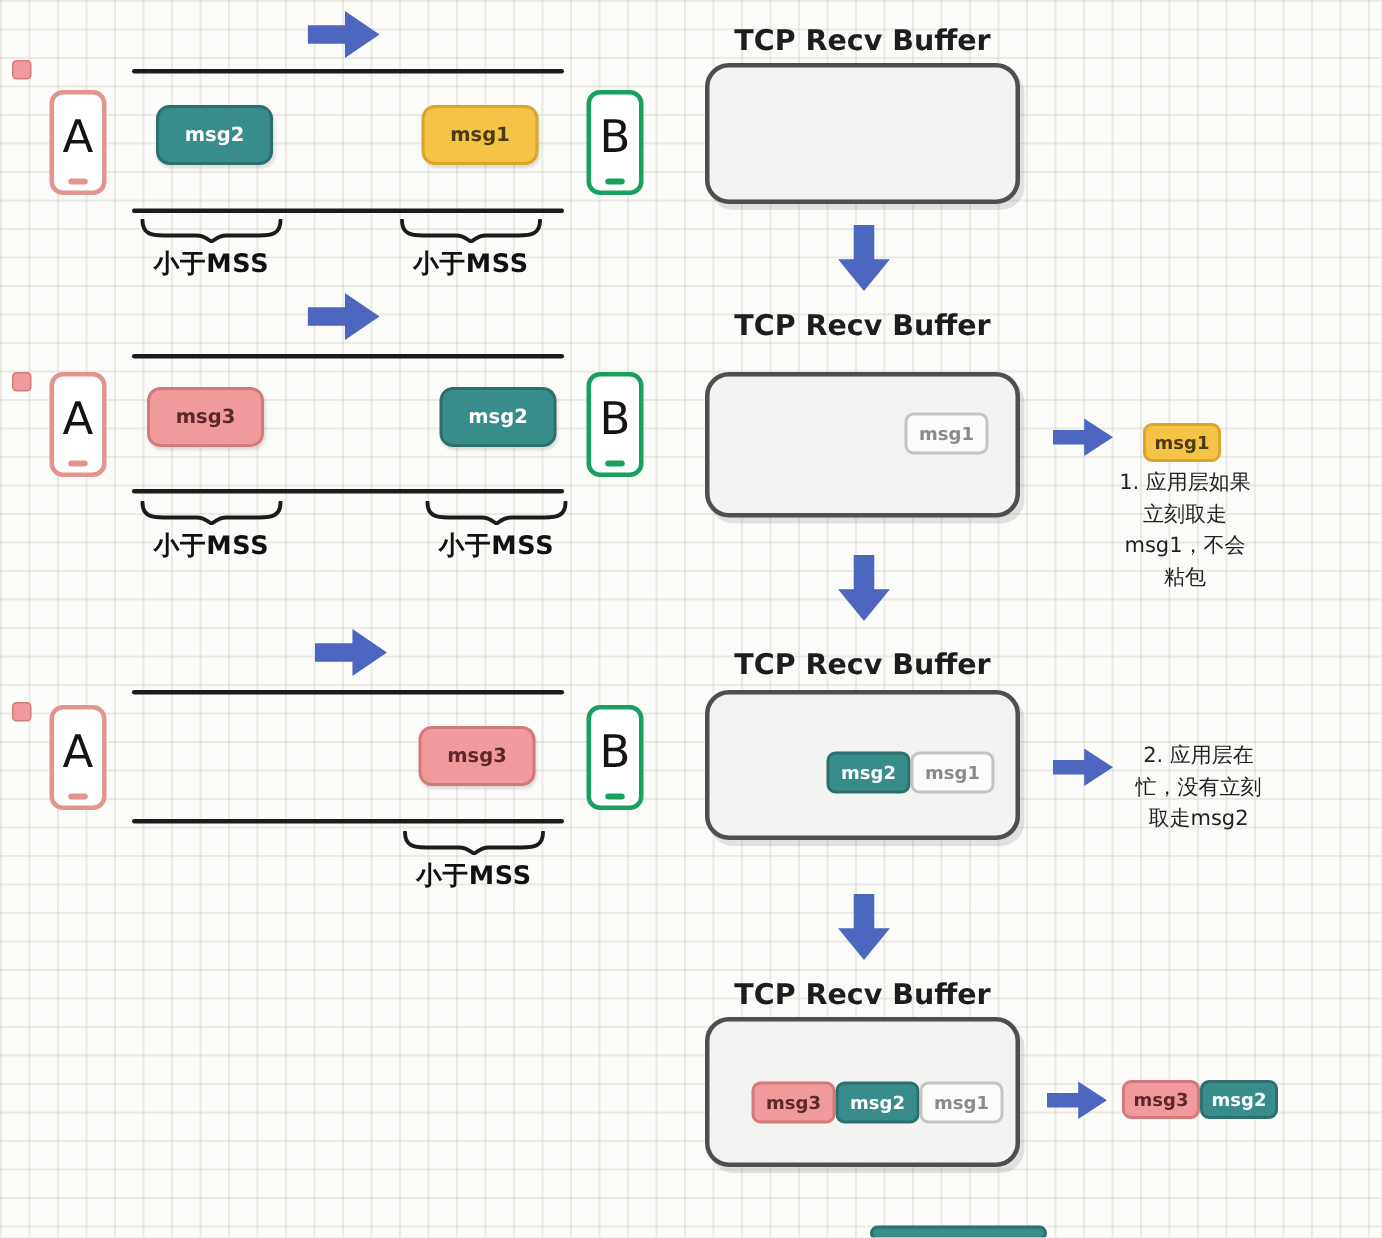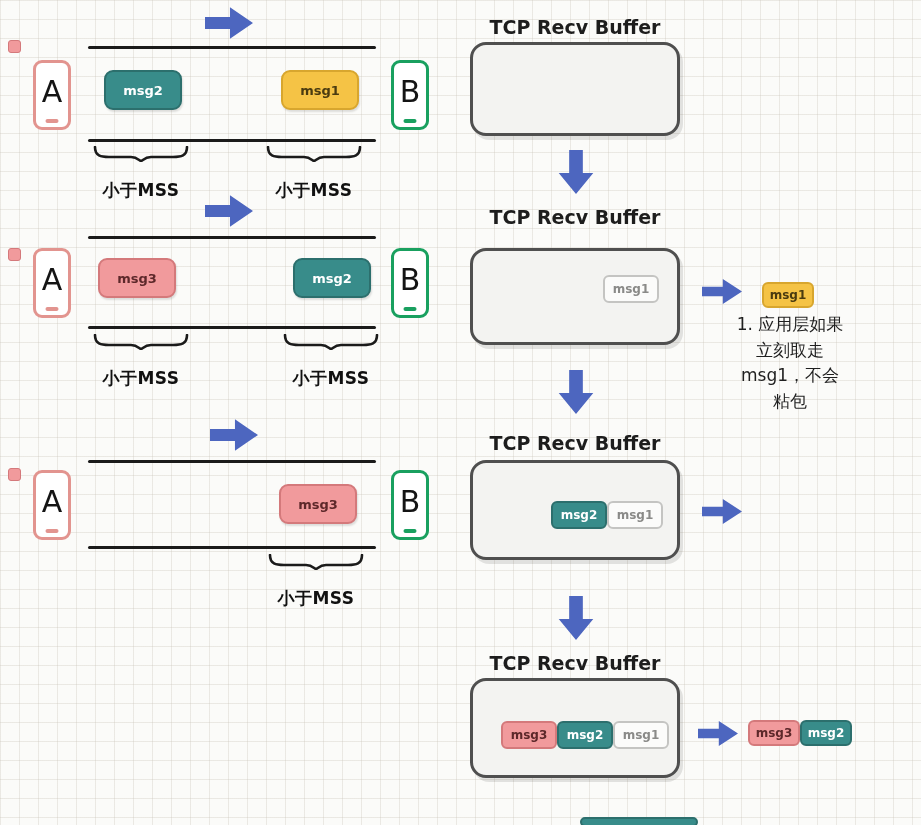--- a/index.html
+++ b/index.html
@@ -51,21 +51,21 @@
   .arrow-down{
     position:absolute; width:36px; height:44px; background:#4d66bf;
     clip-path:polygon(31% 0, 69% 0, 69% 52%, 98% 52%, 50% 100%, 2% 52%, 31% 52%);
   }
 
   
   .brace{ position:absolute; }
   .brace path{ fill:none; stroke:#1b1b1b; stroke-width:2.6; stroke-linecap:round; }
   .brace-label{
     position:absolute; width:96px; text-align:center;
-    font-size:17px; font-weight:600; color:#111; letter-spacing:.5px;margin-top:15px;
+    font-size:17px; font-weight:600; color:#111; letter-spacing:.5px;
   }
 
   
   .buf-title{
     position:absolute; width:210px; text-align:center;
     font-size:19px; font-weight:600; color:#1d1d1d;
   }
   .buffer-box{
     position:absolute; width:210px; background:#f3f3f1;
     border:3px solid #4f4f4f; border-radius:16px;
@@ -75,21 +75,21 @@
     position:absolute; width:56px; height:28px; border-radius:6px;
     display:flex; align-items:center; justify-content:center;
     font-size:12px; font-weight:600;
   }
   .rchip{
     position:absolute; width:52px; height:26px; border-radius:6px;
     display:flex; align-items:center; justify-content:center;
     font-size:12px; font-weight:600;
   }
   .note{
-    position:absolute; font-size:17px; color:#1f1f1f; line-height:1.5;
+    position:absolute; font-size:14px; color:#1f1f1f; line-height:1.5;
     text-align:center; white-space:pre-line; font-weight:500;
   }
 
   .pink-mark{
     position:absolute; width:13px; height:13px; border-radius:3px;
     background:#f19a9c; border:1px solid #d4797b;
   }
   .cutoff-bar{
     position:absolute; left:580px; top:817px; width:118px; height:10px;
     background:#388c8a; border:2px solid #2c6f6d; border-radius:5px;
@@ -188,20 +188,23 @@
 粘包</div>
 
   <div class="arrow-down" style="left:558px;top:370px"></div>
 
   <div class="buf-title" style="left:470px;top:432px">TCP Recv Buffer</div>
   <div class="buffer-box" style="left:470px;top:460px;height:100px">
     <div class="chip teal" style="left:78px;top:38px">msg2</div>
     <div class="chip plain" style="left:134px;top:38px">msg1</div>
   </div>
   <div class="arrow-right small" style="left:702px;top:498px"></div>
+  <div class="note" style="left:740px;top:494px;width:118px">2. 应用层在
+忙，没有立刻
+取走msg2</div>
 
   <div class="arrow-down" style="left:558px;top:596px"></div>
 
   <div class="buf-title" style="left:470px;top:652px">TCP Recv Buffer</div>
   <div class="buffer-box" style="left:470px;top:678px;height:100px">
     <div class="chip pink" style="left:28px;top:40px">msg3</div>
     <div class="chip teal" style="left:84px;top:40px">msg2</div>
     <div class="chip plain" style="left:140px;top:40px">msg1</div>
   </div>
   <div class="arrow-right small" style="left:698px;top:720px"></div>

